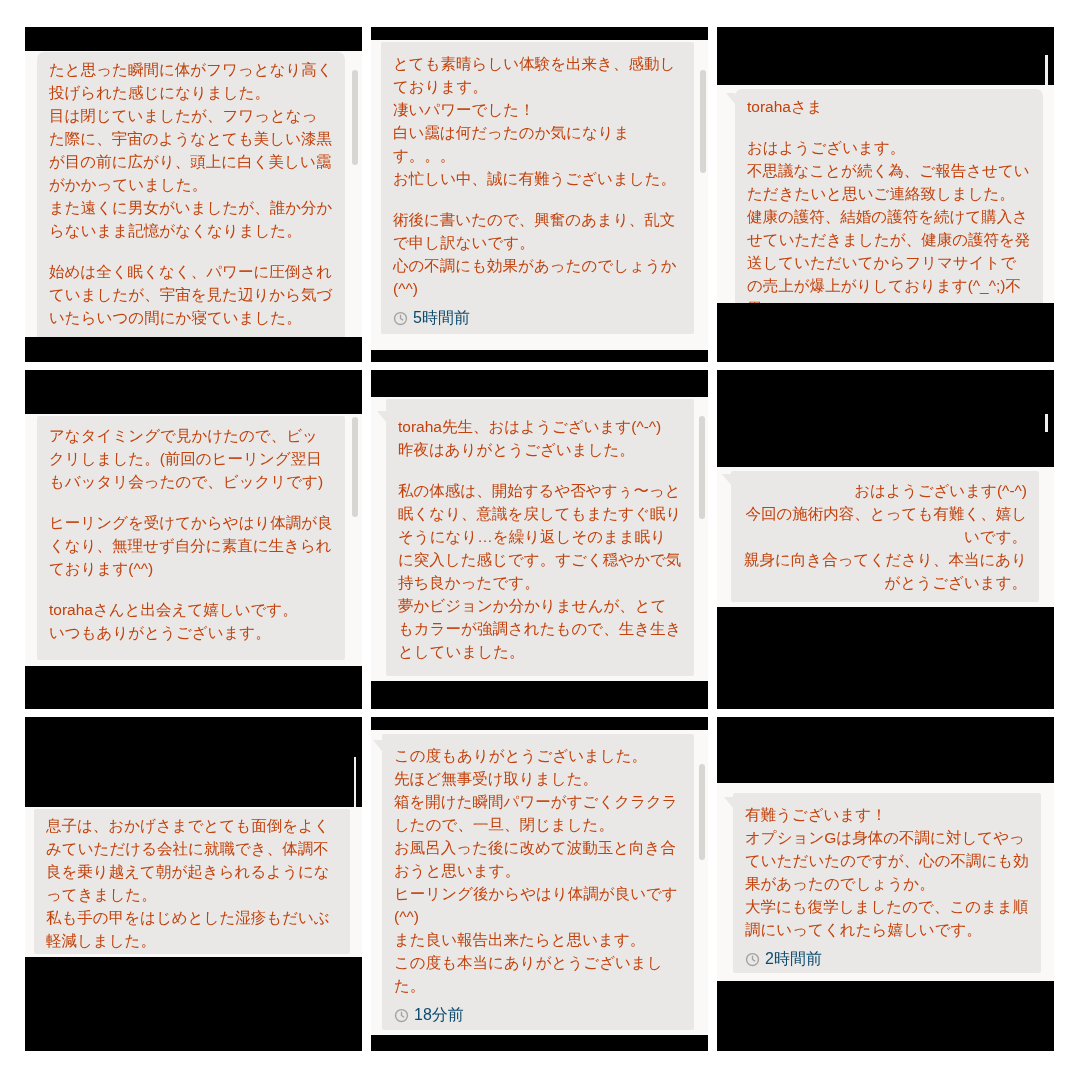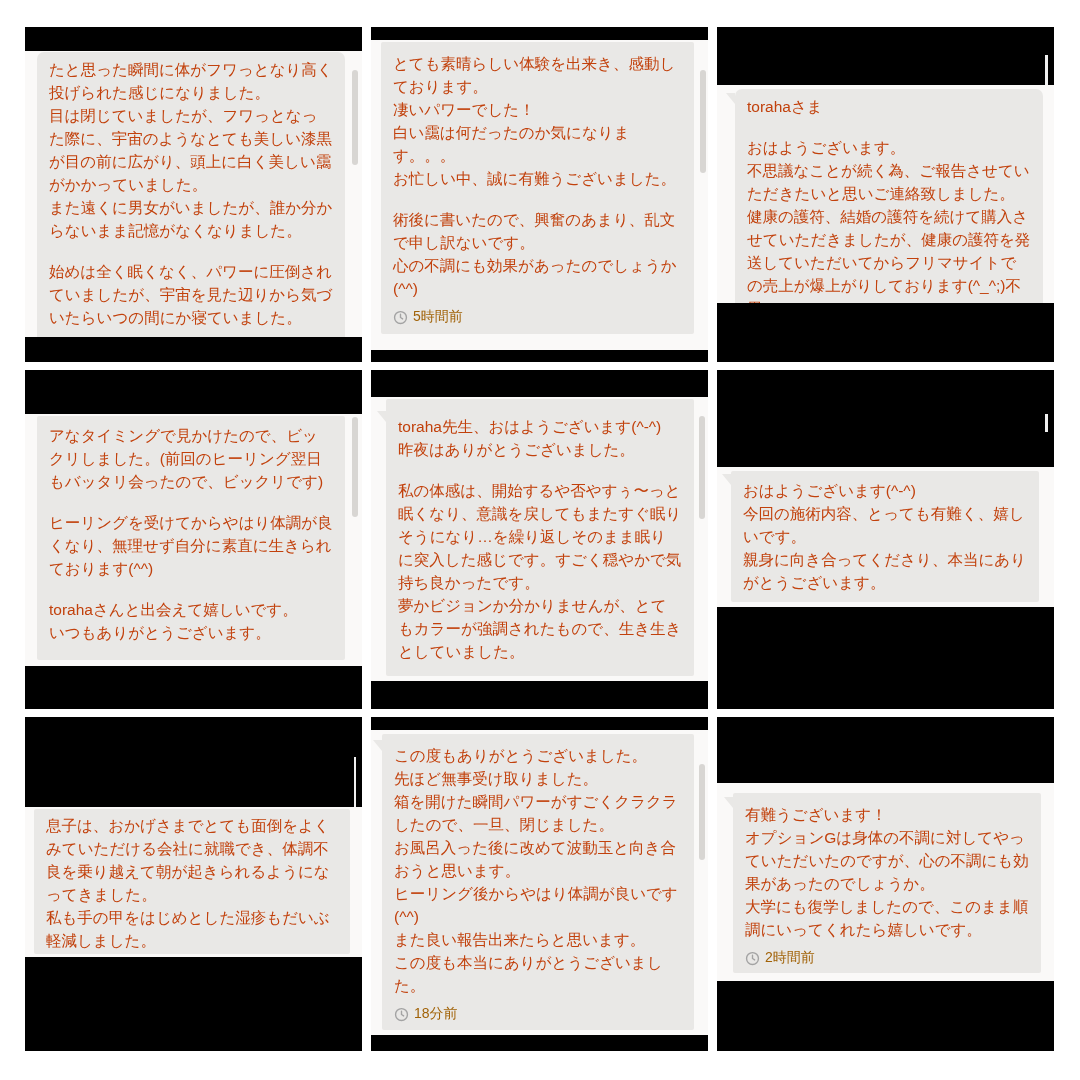--- a/index.html
+++ b/index.html
@@ -7,21 +7,21 @@
   .grid{display:grid;grid-template-columns:337px 337px 337px;grid-template-rows:335px 339px 334px;
         column-gap:9px;row-gap:8px;padding:27px 26px 0 25px;box-sizing:border-box;}
   .panel{display:flex;flex-direction:column;overflow:hidden;background:#faf9f8;}
   .bar{background:#000;flex:none;position:relative;}
   .content{flex:1;position:relative;overflow:hidden;display:flex;flex-direction:column;background:#faf9f8;}
   .bubble{background:#e9e8e6;border-radius:2px;padding:10px 12px;flex:1;overflow:hidden;position:relative;z-index:0;}
   .bubble p{margin:0;font-size:15.5px;line-height:23px;color:#c2410c;word-break:break-all;overflow-wrap:anywhere;}
   .grp + .grp{margin-top:18px;}
   .ts{display:flex;align-items:center;gap:5px;margin-top:8px;}
   .ts .clock{width:15px;height:15px;flex:none;}
-  .ts span{font-size:14px;color:#a16207;}
+  .ts span{font-size:16px;color:#0c4a6e;}
   .sb{position:absolute;width:6px;border-radius:3px;background:#d8d6d3;z-index:2;}
   .tail{position:absolute;width:0;height:0;border-right:9px solid #e9e8e6;border-bottom:11px solid transparent;z-index:1;}
   .scroll-line{position:absolute;width:3px;background:#f0f0f0;right:6px;}
 
   
   .p1 .top{height:24px}.p1 .bot{height:25px}
   .p2 .top{height:13px}.p2 .bot{height:12px}
   .p3 .top{height:58px}.p3 .bot{height:59px}
   .p4 .top{height:44px}.p4 .bot{height:43px}
   .p5 .top{height:27px}.p5 .bot{height:28px}
@@ -29,21 +29,21 @@
   .p7 .top{height:90px}.p7 .bot{height:94px}
   .p8 .top{height:13px}.p8 .bot{height:16px}
   .p9 .top{height:66px}.p9 .bot{height:70px}
 
   
   .p1 .bubble{margin:1px 17px 0 12px;padding:6px 12px 0;border-radius:7px 7px 0 0;}
   .p2 .bubble{margin:2px 14px 16px 10px;padding:10px 12px 8px;}
   .p3 .bubble{margin:4px 11px 0 18px;padding:6px 12px 0;border-radius:7px 7px 0 0;}
   .p4 .bubble{margin:2px 17px 6px 12px;padding:8px 12px 6px;}
   .p5 .bubble{margin:2px 14px 5px 15px;padding:16px 12px;}
-  .p6 .bubble{margin:4px 15px 5px 14px;padding:8px 12px;}
+  .p6 .bubble{margin:4px 15px 5px 14px;padding:8px 12px;text-align:right;}
   .p7 .bubble{margin:2px 12px 3px 9px;padding:5px 12px;}
   .p8 .bubble{margin:4px 14px 5px 11px;padding:10px 12px 6px;}
   .p9 .bubble{margin:10px 13px 8px 16px;padding:10px 12px 8px;}
 
   
   .p3 .tail{left:9px;top:8px}
   .p5 .tail{left:6px;top:14px}
   .p6 .tail{left:5px;top:7px}
   .p8 .tail{left:2px;top:10px}
   .p9 .tail{left:7px;top:14px}

